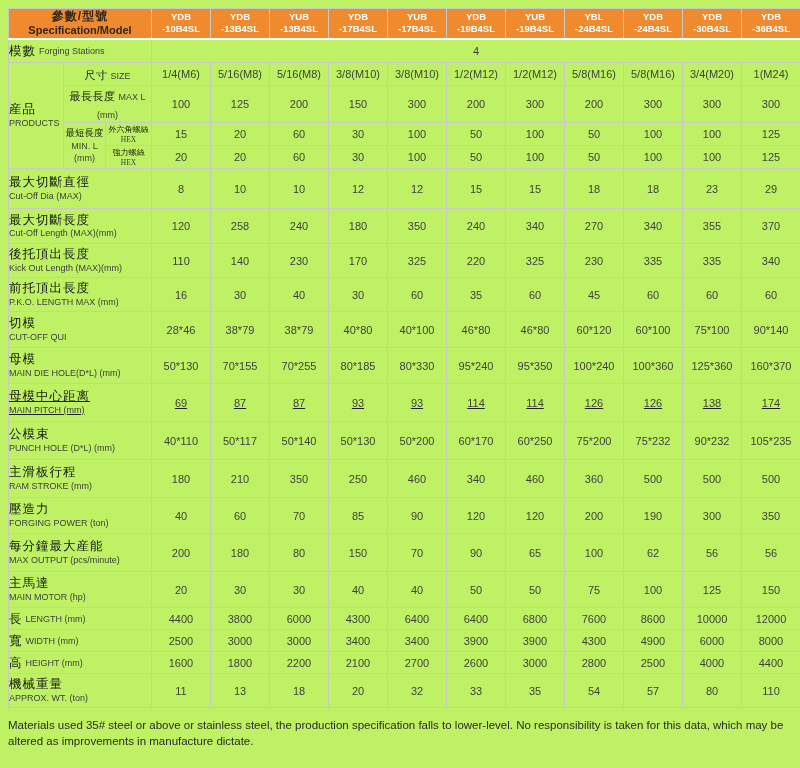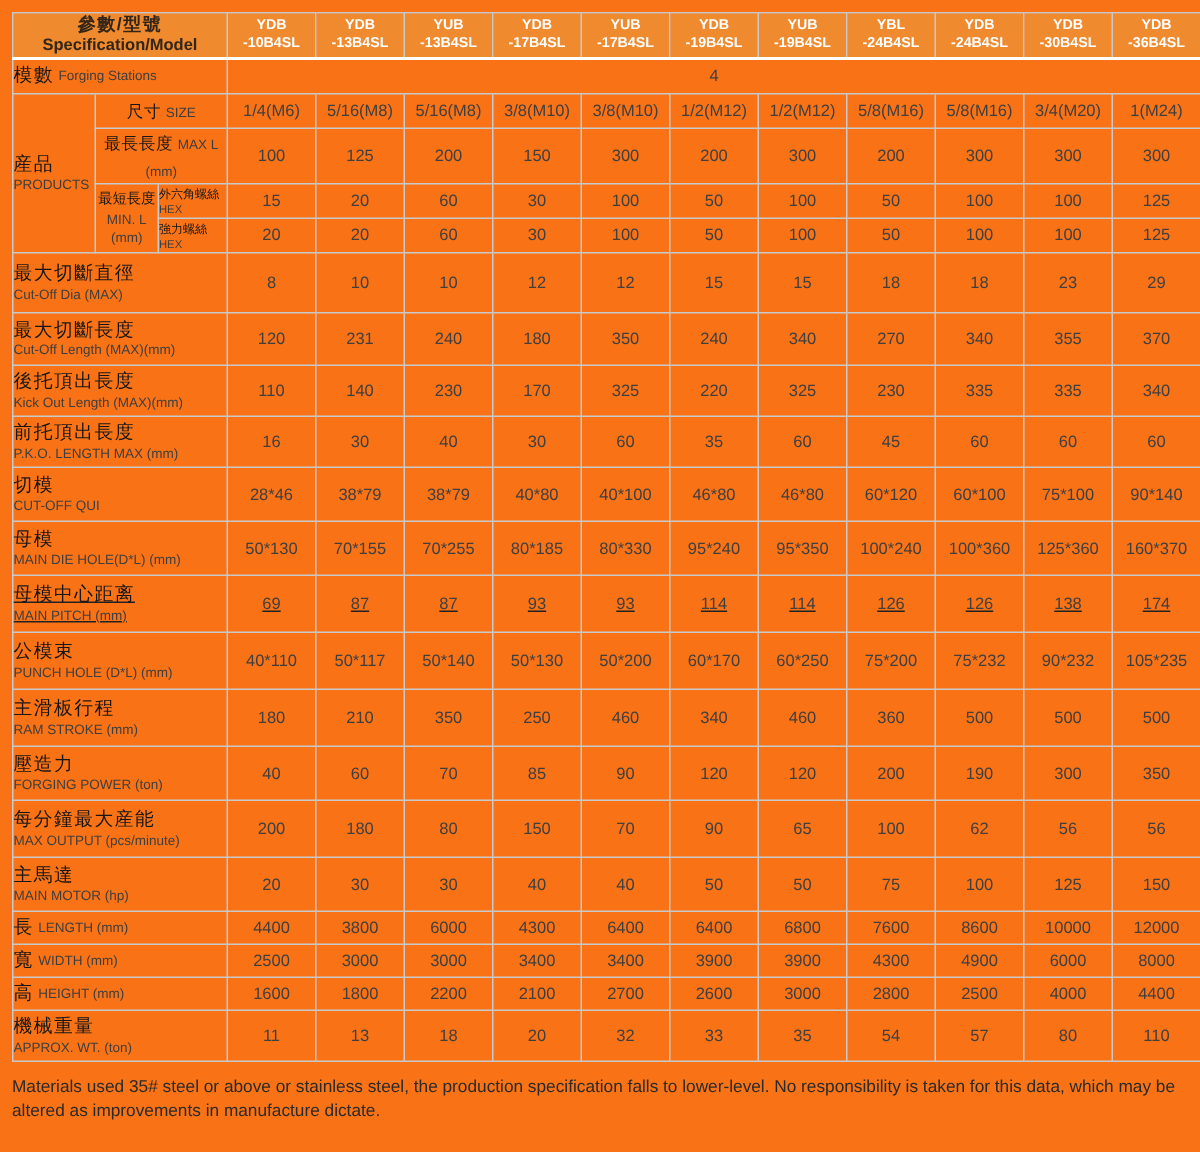--- a/index.html
+++ b/index.html
@@ -1,18 +1,18 @@
 <!DOCTYPE html>
 <html><head>
 <meta charset="utf-8">
 <style>
   html,body{margin:0;padding:0;background:#ffffff;}
   body{width:800px;height:768px;font-family:"Liberation Sans","DejaVu Sans",sans-serif;
        -webkit-font-smoothing:antialiased;color:#222;overflow:hidden;}
-  .page{width:800px;height:768px;background:#f97316;box-sizing:border-box;padding-top:8px;}
+  .page{width:800px;height:768px;background:#bef264;box-sizing:border-box;padding-top:8px;}
 
   table.spec{border-collapse:collapse;table-layout:fixed;width:792px;margin-left:8px;}
   table.spec td,table.spec th{border:1px solid #c9c9c9;padding:0;vertical-align:middle;
       overflow:hidden;box-sizing:border-box;}
 
   
   th.hd{background:#ef8a2e;border:2px solid #ffffff;vertical-align:middle;}
   th.hd-spec .zh{font-size:12px;font-weight:bold;color:#332618;letter-spacing:1px;line-height:1.25;text-align:center;}
   th.hd-spec .en{font-size:11px;font-weight:bold;color:#332618;line-height:1.25;text-align:center;}
   th.hd-model div{font-size:9.5px;font-weight:bold;color:#ffffff;text-align:center;line-height:1.3;}
@@ -25,21 +25,21 @@
   .lbl .en{font-size:9px;color:#3e3e3e;line-height:1.3;display:block;letter-spacing:0;}
   .lbl.inline .zh,.lbl.inline .en{display:inline;vertical-align:middle;}
   .lbl.inline .en{margin-left:3px;}
 
   td.ctr{text-align:center;padding-left:2px;}
   td.ctr .zh{display:inline;font-size:11px;letter-spacing:0.5px;color:#161616;}
   td.ctr .en{display:inline;font-size:9px;color:#3e3e3e;margin-left:3px;}
   td.minl{text-align:center;}
   td.minl div{font-size:9.5px;color:#161616;line-height:1.35;}
   td.minl div.sub{color:#3e3e3e;font-size:9px;}
-  td.hex{}
+  td.hex{text-align:center;font-family:Liberation Serif, serif;}
   td.hex .zh{display:block;font-size:8px;color:#161616;line-height:1.2;letter-spacing:0;}
   td.hex .en{display:block;font-size:7.5px;color:#3e3e3e;line-height:1.2;}
   td.grp{text-align:left;}
   td.grp .zh{font-size:12.5px;letter-spacing:1px;color:#161616;display:block;}
   td.grp .en{font-size:9px;color:#3e3e3e;display:block;}
 
   td.forging-val{text-align:center;font-size:11px;color:#3f3f3f;padding-right:72px;}
 
   .footer{margin:9px 8px 0 8px;}
   .footer .zh{font-size:12.5px;color:#1d1d1d;line-height:1.55;letter-spacing:0.5px;}
@@ -208,21 +208,21 @@
           <td class="val">18</td>
           <td class="val">23</td>
           <td class="val">29</td>
         </tr>
         <tr style="height: 35px;">
           <td class="lbl" colspan="3">
             <span class="zh">最大切斷長度</span>
             <span class="en">Cut-Off Length (MAX)(mm)</span>
           </td>
           <td class="val">120</td>
-          <td class="val">231</td>
+          <td class="val">258</td>
           <td class="val">240</td>
           <td class="val">180</td>
           <td class="val">350</td>
           <td class="val">240</td>
           <td class="val">340</td>
           <td class="val">270</td>
           <td class="val">340</td>
           <td class="val">355</td>
           <td class="val">370</td>
         </tr>

